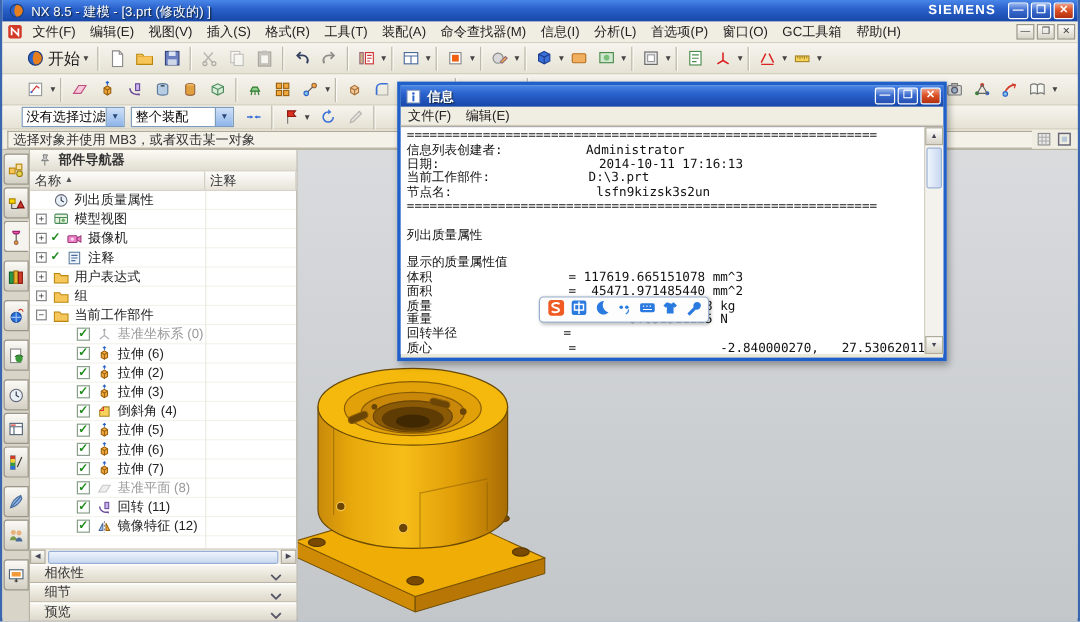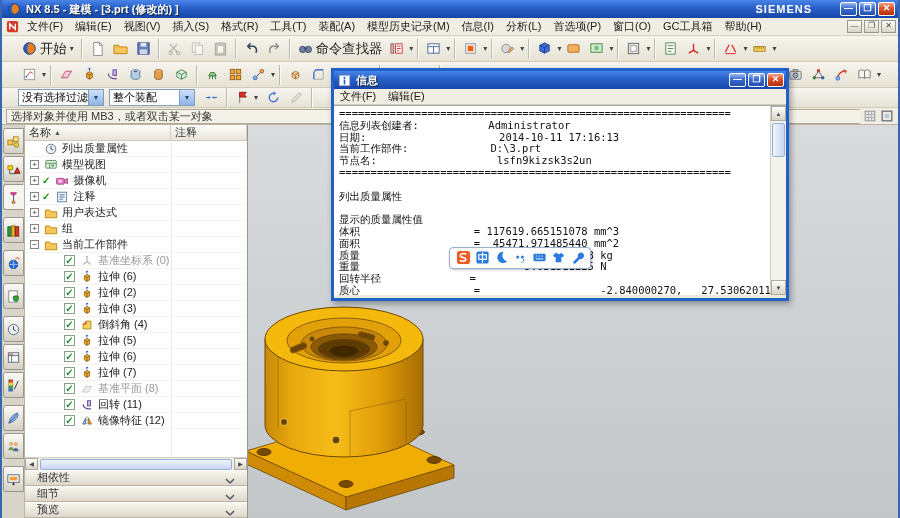--- a/index.html
+++ b/index.html
@@ -1,22 +1,22 @@
 <!DOCTYPE html>
 <html><head>
 <meta charset="utf-8">
 <style>
   * { margin:0; padding:0; box-sizing:border-box; }
   html,body { width:900px; height:518px; overflow:hidden; font-family:"Liberation Sans",sans-serif; font-size:11px; background:#ece9d8; }
   .window { position:relative; width:900px; height:518px; border-left:2px solid #3a66b0; border-right:2px solid #3a66b0; border-bottom:3px solid #3a66b0; }
 
   
   .titlebar { height:18px; background:linear-gradient(180deg,#4a86e8 0%,#2a62cc 40%,#1746a8 100%); display:flex; align-items:center; padding:0 3px; color:#fff; }
-  .titlebar .ttl { font-weight:bold; font-size:11px; margin-left:4px; flex:1; white-space:nowrap; overflow:hidden; text-shadow:1px 1px 1px #123; }
-  .brand { font-weight:bold; letter-spacing:1px; font-size:11px; margin-right:26px; }
+  .titlebar .ttl { font-weight:normal; font-size:11px; margin-left:4px; flex:1; white-space:nowrap; overflow:hidden; text-shadow:1px 1px 1px #123; }
+  .brand { font-weight:bold; letter-spacing:1px; font-size:11px; margin-right:8px; }
   .xp-btn { width:17px; height:14px; margin-left:2px; border:1px solid #fff; border-radius:2px; background:linear-gradient(#9ab8ee,#3a6ad0 45%,#2450b0); color:#fff; font-size:9px; line-height:11px; text-align:center; font-weight:bold; }
   .xp-btn.close { background:linear-gradient(#f2a088,#dd5226 45%,#b23010); }
 
   
   .menubar { height:18px; background:#f0ede2; border-bottom:1px solid #d4d0c4; display:flex; align-items:center; padding:0 2px; }
   .menu-item { padding:1px 6px; color:#222; white-space:nowrap; }
   .menubar .spacer,.tb .spacer { flex:1; }
   .mdi-btn { width:15px; height:13px; margin-left:2px; border:1px solid #9a968a; background:linear-gradient(#fdfdfb,#d8d4c8); font-size:8px; line-height:10px; text-align:center; color:#444; }
 
   
@@ -117,21 +117,21 @@
         </svg>
       </span>
     <span id="menu-items" style="display:flex">
         <span class="menu-item">文件(F)</span>
         <span class="menu-item">编辑(E)</span>
         <span class="menu-item">视图(V)</span>
         <span class="menu-item">插入(S)</span>
         <span class="menu-item">格式(R)</span>
         <span class="menu-item">工具(T)</span>
         <span class="menu-item">装配(A)</span>
-        <span class="menu-item">模型历史记录(M)</span>
+        <span class="menu-item">命令查找器(M)</span>
         <span class="menu-item">信息(I)</span>
         <span class="menu-item">分析(L)</span>
         <span class="menu-item">首选项(P)</span>
         <span class="menu-item">窗口(O)</span>
         <span class="menu-item">GC工具箱</span>
         <span class="menu-item">帮助(H)</span>
       </span>
     <span class="spacer"></span>
     <span class="mdi-btn">—</span>
     <span class="mdi-btn">❐</span>
@@ -214,30 +214,20 @@
       </button>
       <button class="tbtn">
         <span class="ticon gray">
           <svg viewBox="0 0 16 16" width="15" height="15">
             <path d="M3.5 12.5a4.5 4.5 0 0 1 4.5-7h3.5" fill="none" stroke="#33415e" stroke-width="1.6"></path>
             <path d="M9 2.5l3 3-3 3" fill="none" stroke="#33415e" stroke-width="1.6"></path>
           </svg>
         </span>
       </button>
       <span class="tsep"></span>
-      <button class="tbtn">
-        <span class="ticon">
-          <svg viewBox="0 0 16 16" width="15" height="15">
-            <circle cx="5" cy="9" r="3.4" fill="#6f7f9f" stroke="#41506b"></circle>
-            <circle cx="11" cy="9" r="3.4" fill="#6f7f9f" stroke="#41506b"></circle>
-            <rect x="6.7" y="7" width="2.6" height="2.5" fill="#41506b"></rect>
-          </svg>
-        </span>
-        <span class="tlabel">命令查找器</span>
-      </button>
       <button class="tbtn">
         <span class="ticon">
           <svg viewBox="0 0 16 16" width="15" height="15">
             <rect x="2" y="3" width="3" height="10" fill="#d2b48c" stroke="#967"></rect>
             <rect x="7" y="3" width="7" height="10" fill="#fff" stroke="#c33"></rect>
             <path d="M8.5 5.5h4M8.5 8h4M8.5 10.5h2.5" stroke="#c33"></path>
           </svg>
         </span>
       </button>
       <span class="tcaret">▾</span>
@@ -708,20 +698,29 @@
             <svg viewBox="0 0 16 16" width="15" height="15">
               <rect x="2" y="3" width="12" height="8" fill="#fff" stroke="#567"></rect>
               <rect x="4" y="5" width="8" height="4" fill="#f09a3a"></rect>
               <path d="M8 11v3M6.5 13h3" stroke="#333"></path>
             </svg>
           </span>
         </div>
       </div>
 
     <div class="navigator">
+      <div class="nav-title">
+        <span class="ticon">
+            <svg viewBox="0 0 16 16" width="13" height="13">
+              <path d="M6 2.5h4.5L9 6l2.5 2.5H4.5L7 6z" fill="#cfcfcf" stroke="#777"></path>
+              <path d="M7.8 8.5v5" stroke="#777"></path>
+            </svg>
+          </span>
+        <span>部件导航器</span>
+      </div>
       <div class="nav-cols">
         <span class="nav-col name">
             <span>名称</span>
             <span class="sort-glyph">▲</span>
           </span>
         <span class="nav-col note">
             <span>注释</span>
           </span>
       </div>
       <div class="tree" id="tree">

